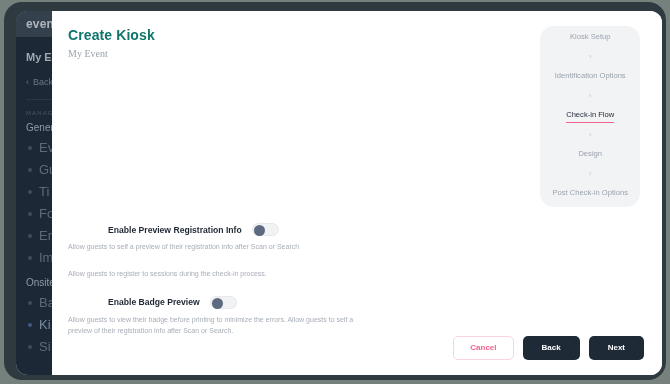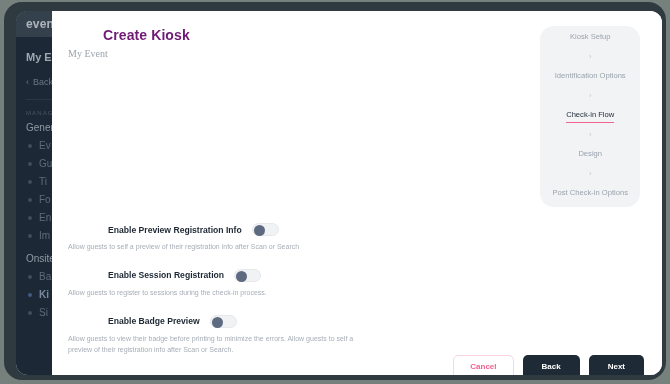--- a/index.html
+++ b/index.html
@@ -99,31 +99,31 @@
     font-size: 10px;
     padding: 6px 0 0 10px;
   }
   .app-nav-item {
     display: flex;
     align-items: center;
     gap: 7px;
     padding: 7px 0 0 12px;
   }
   .app-nav-item.active .app-dot { background: #4b6b96; }
-  .app-nav-item.active .app-nav-label { color: #8fa6bd; font-weight: bold; }
+  .app-nav-item.active .app-nav-label { color: #8fa6bd; }
   .app-dot {
     width: 4px;
     height: 4px;
     border-radius: 50%;
     background: #475867;
     flex: 0 0 auto;
   }
   .app-nav-label {
     color: #6f7f8c;
-    font-size: 10px;
+    font-size: 13px;
     white-space: nowrap;
   }
   .app-main {
     position: absolute;
     left: 120px;
     top: 0;
     right: 0;
     bottom: 0;
     background: #eceff2;
   }
@@ -151,23 +151,22 @@
     display: flex;
     align-items: flex-start;
     justify-content: space-between;
     padding: 14px 22px 0 16px;
   }
 
   .title-block { padding-top: 2px; }
   .modal-title {
     font-size: 14px;
     font-weight: 700;
-    color: #701a75;
+    color: #0f766e;
     letter-spacing: 0.1px;
-    margin-left: 35px;
   }
   .modal-subtitle {
     font-size: 10px;
     color: #9aa3ad;
     margin-top: 5px;
     font-family: Liberation Serif, serif;
   }
 
   
   .stepper {
@@ -369,26 +368,20 @@
             <div class="setting-head">
               <span class="setting-label">Enable Preview Registration Info</span>
               <span class="toggle">
                 <span class="knob"></span>
               </span>
             </div>
             <div class="setting-desc">Allow guests to self a preview of their registration info after Scan or Search</div>
           </div>
 
           <div class="setting-row">
-            <div class="setting-head">
-              <span class="setting-label">Enable Session Registration</span>
-              <span class="toggle">
-                <span class="knob"></span>
-              </span>
-            </div>
             <div class="setting-desc">Allow guests to register to sessions during the check-in process.</div>
           </div>
 
           <div class="setting-row">
             <div class="setting-head">
               <span class="setting-label">Enable Badge Preview</span>
               <span class="toggle">
                 <span class="knob"></span>
               </span>
             </div>

